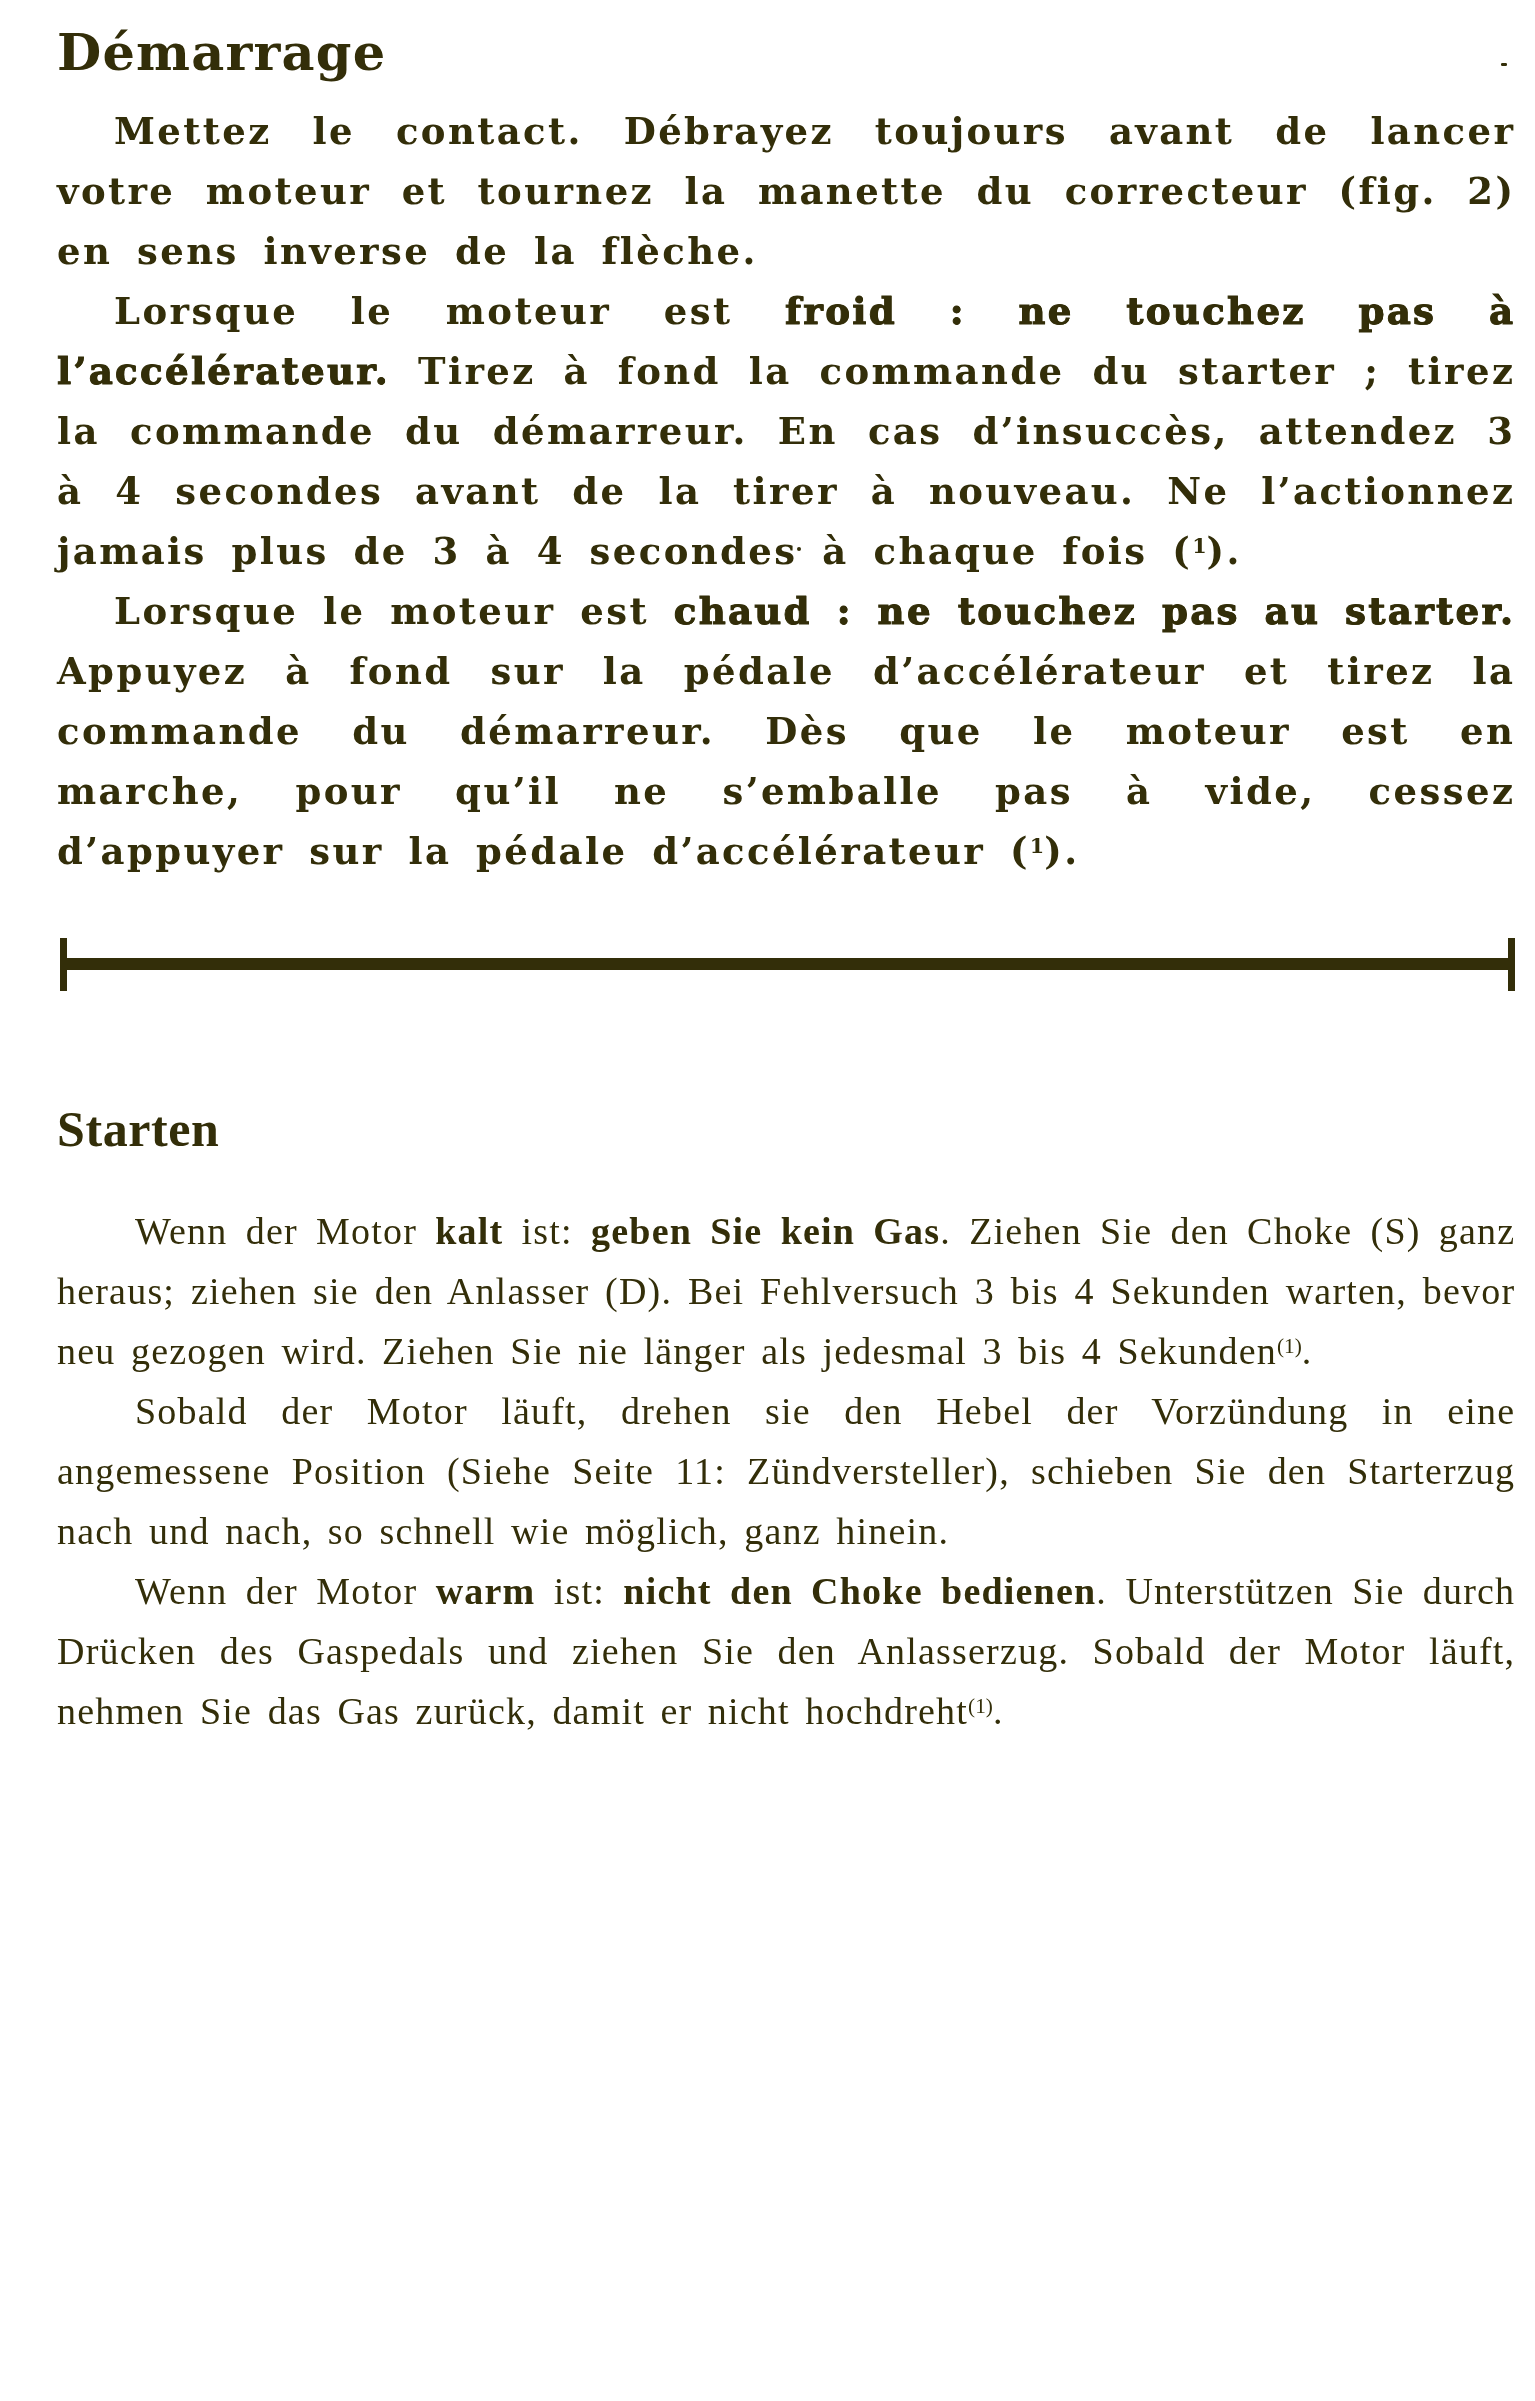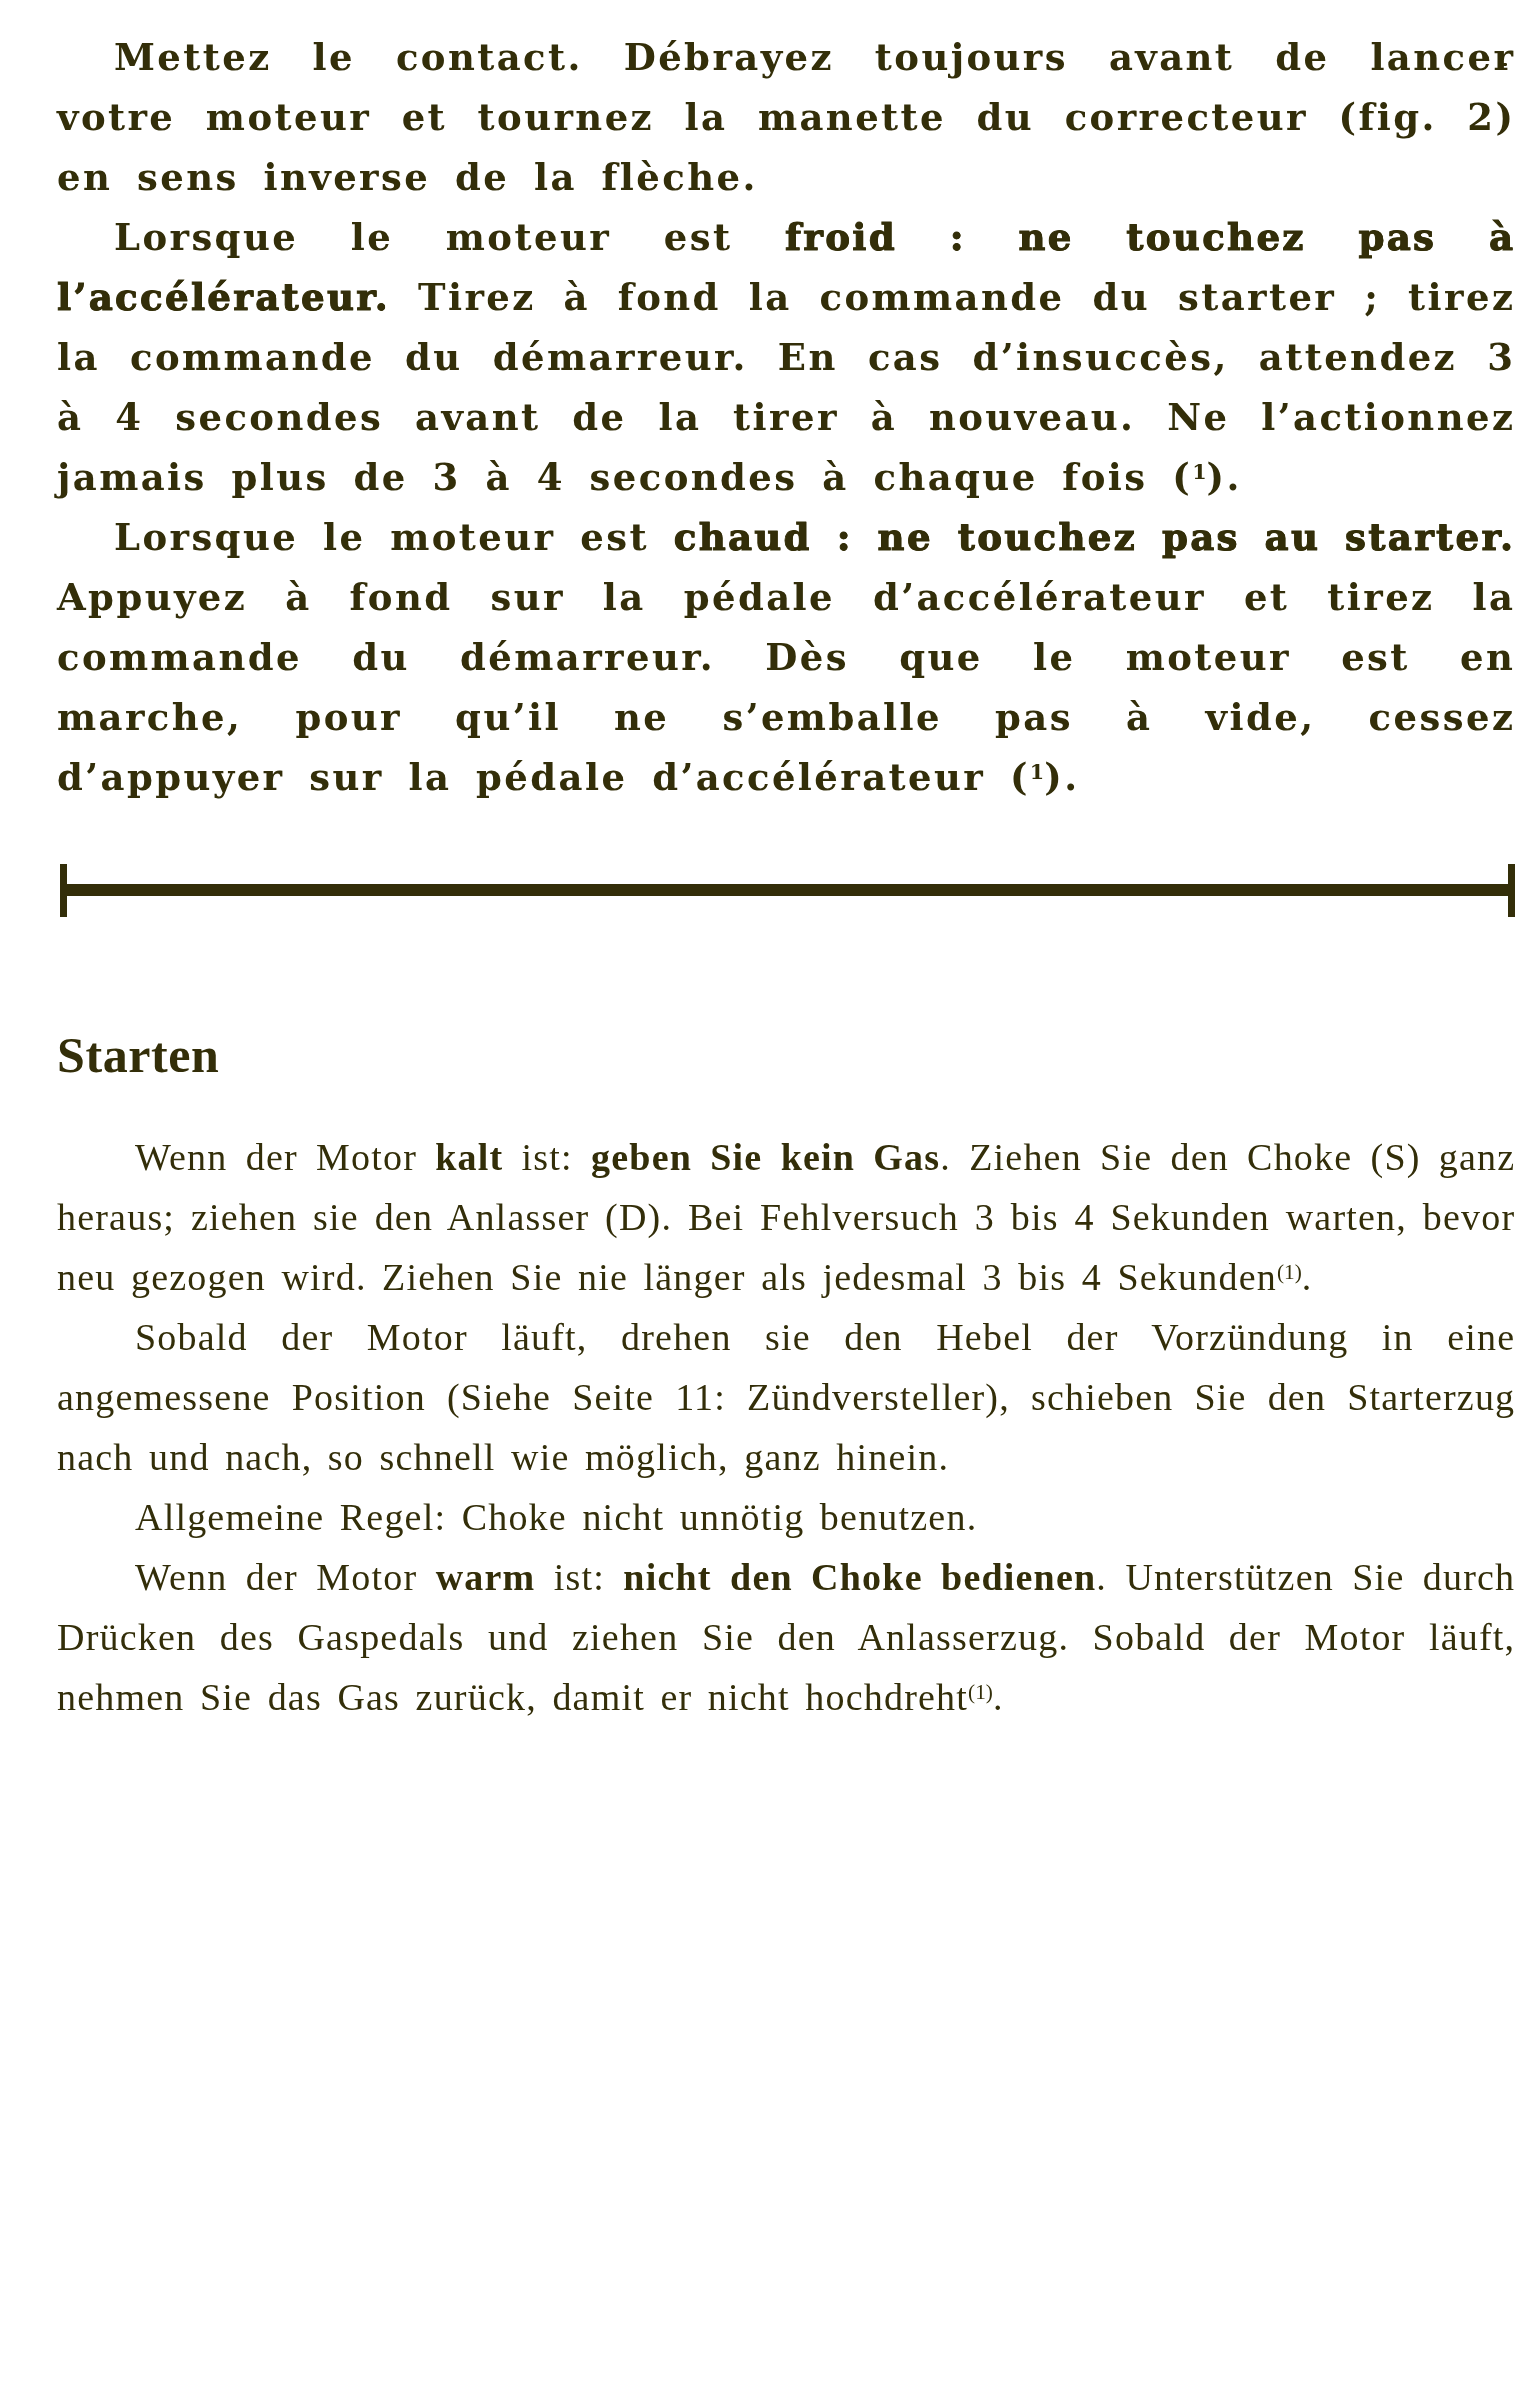--- a/index.html
+++ b/index.html
@@ -58,39 +58,39 @@
   .speck { position: absolute; background: #332e09; }
   .speck.s1 { left: 1501px; top: 63px; width: 6px; height: 3px; border-radius: 1.2px; }
   .speck.s2 { left: 797px; top: 547px; width: 4.2px; height: 4.2px; border-radius: 50%; }
 </style>
 </head>
 <body>
 
 <div class="page">
 
   <section class="fr">
+    <h1 class="title">Démarrage</h1>
     <div class="paras">
         <p class="para"><span>Mettez le contact. Débrayez toujours avant de lancer votre moteur et tournez la manette du correcteur (fig. 2) en sens inverse de la flèche.</span></p>
         <p class="para"><span>Lorsque le moteur est </span><span class="b">froid : ne touchez pas à l’accélérateur.</span><span> Tirez à fond la commande du starter ; tirez la commande du démarreur. En cas d’insuccès, attendez 3 à 4 secondes avant de la tirer à nouveau. Ne l’actionnez jamais plus de 3 à 4 secondes à chaque fois (</span><sup class="sup">1</sup><span>).</span></p>
         <p class="para"><span>Lorsque le moteur est </span><span class="b">chaud : ne touchez pas au starter.</span><span> Appuyez à fond sur la pédale d’accélérateur et tirez la commande du démarreur. Dès que le moteur est en marche, pour qu’il ne s’emballe pas à vide, cessez d’appuyer sur la pédale d’accélérateur (</span><sup class="sup">1</sup><span>).</span></p>
       </div>
   </section>
 
   <div class="divider">
     <span class="cap left"></span>
     <span class="bar"></span>
     <span class="cap right"></span>
   </div>
 
   <section class="de">
     <h1 class="title">Starten</h1>
     <div class="paras">
         <p class="para"><span>Wenn der Motor </span><span class="b">kalt</span><span> ist: </span><span class="b">geben Sie kein Gas</span><span>. Ziehen Sie den Choke (S) ganz heraus; ziehen sie den Anlasser (D). Bei Fehlversuch 3 bis 4 Sekunden warten, bevor neu gezogen wird. Ziehen Sie nie länger als jedesmal 3 bis 4 Sekunden</span><sup class="sup">(1)</sup><span>.</span></p>
         <p class="para"><span>Sobald der Motor läuft, drehen sie den Hebel der Vorzündung in eine angemessene Position (Siehe Seite 11: Zündversteller), schieben Sie den Starterzug nach und nach, so schnell wie möglich, ganz hinein.</span></p>
-        <p class="para"><span>Allgemeine Regel: Choke nicht unnötig benutzen.</span></p>
         <p class="para"><span>Wenn der Motor </span><span class="b">warm</span><span> ist: </span><span class="b">nicht den Choke bedienen</span><span>. Unterstützen Sie durch Drücken des Gaspedals und ziehen Sie den Anlasserzug. Sobald der Motor läuft, nehmen Sie das Gas zurück, damit er nicht hochdreht</span><sup class="sup">(1)</sup><span>.</span></p>
       </div>
   </section>
 
   <i class="speck s1"></i>
   <i class="speck s2"></i>
 </div>
 
 
 </body></html>

